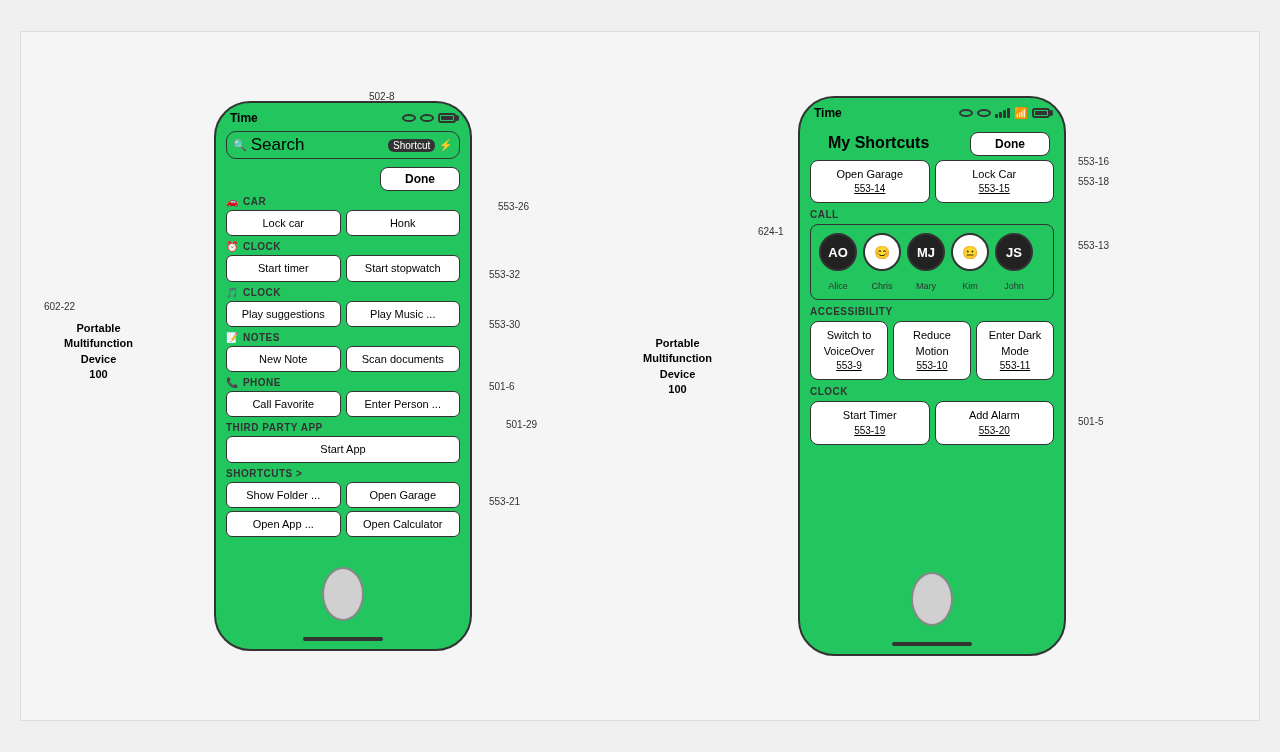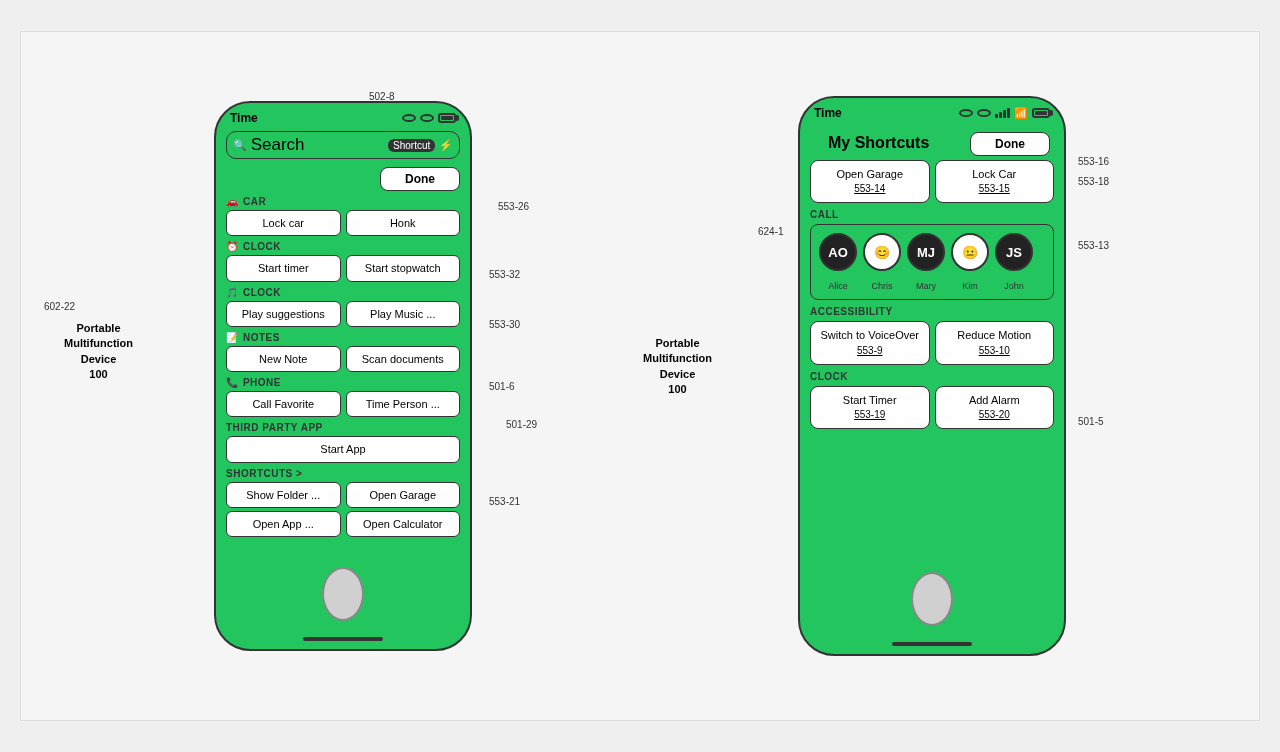--- a/index.html
+++ b/index.html
@@ -361,21 +361,21 @@
           <button class="btn btn-flex">New Note</button>
           <button class="btn btn-flex">Scan documents</button>
         </div>
 
         <div class="section-header">
           <span class="section-icon">📞</span>
           <span>PHONE</span>
         </div>
         <div class="btn-row">
           <button class="btn btn-flex">Call Favorite</button>
-          <button class="btn btn-flex">Time Person ...</button>
+          <button class="btn btn-flex">Enter Person ...</button>
         </div>
 
         <div class="section-header">
           <span>THIRD PARTY APP</span>
         </div>
         <div class="btn-row">
           <button class="btn btn-flex">Start App</button>
         </div>
 
         <div class="section-header">
@@ -480,20 +480,23 @@
         </div>
 
         <div class="shortcut-section-header">ACCESSIBILITY</div>
         <div class="shortcut-row">
           <button class="shortcut-btn shortcut-btn-lg">
             Switch to VoiceOver<br><span class="underline">553-9</span>
           </button>
           <button class="shortcut-btn shortcut-btn-lg">
             Reduce Motion<br><span class="underline">553-10</span>
           </button>
+          <button class="shortcut-btn shortcut-btn-lg">
+            Enter Dark Mode<br><span class="underline">553-11</span>
+          </button>
         </div>
 
         <div class="shortcut-section-header">CLOCK</div>
         <div class="shortcut-row">
           <button class="shortcut-btn shortcut-btn-lg">
             Start Timer<br><span class="underline">553-19</span>
           </button>
           <button class="shortcut-btn shortcut-btn-lg">
             Add Alarm<br><span class="underline">553-20</span>
           </button>

